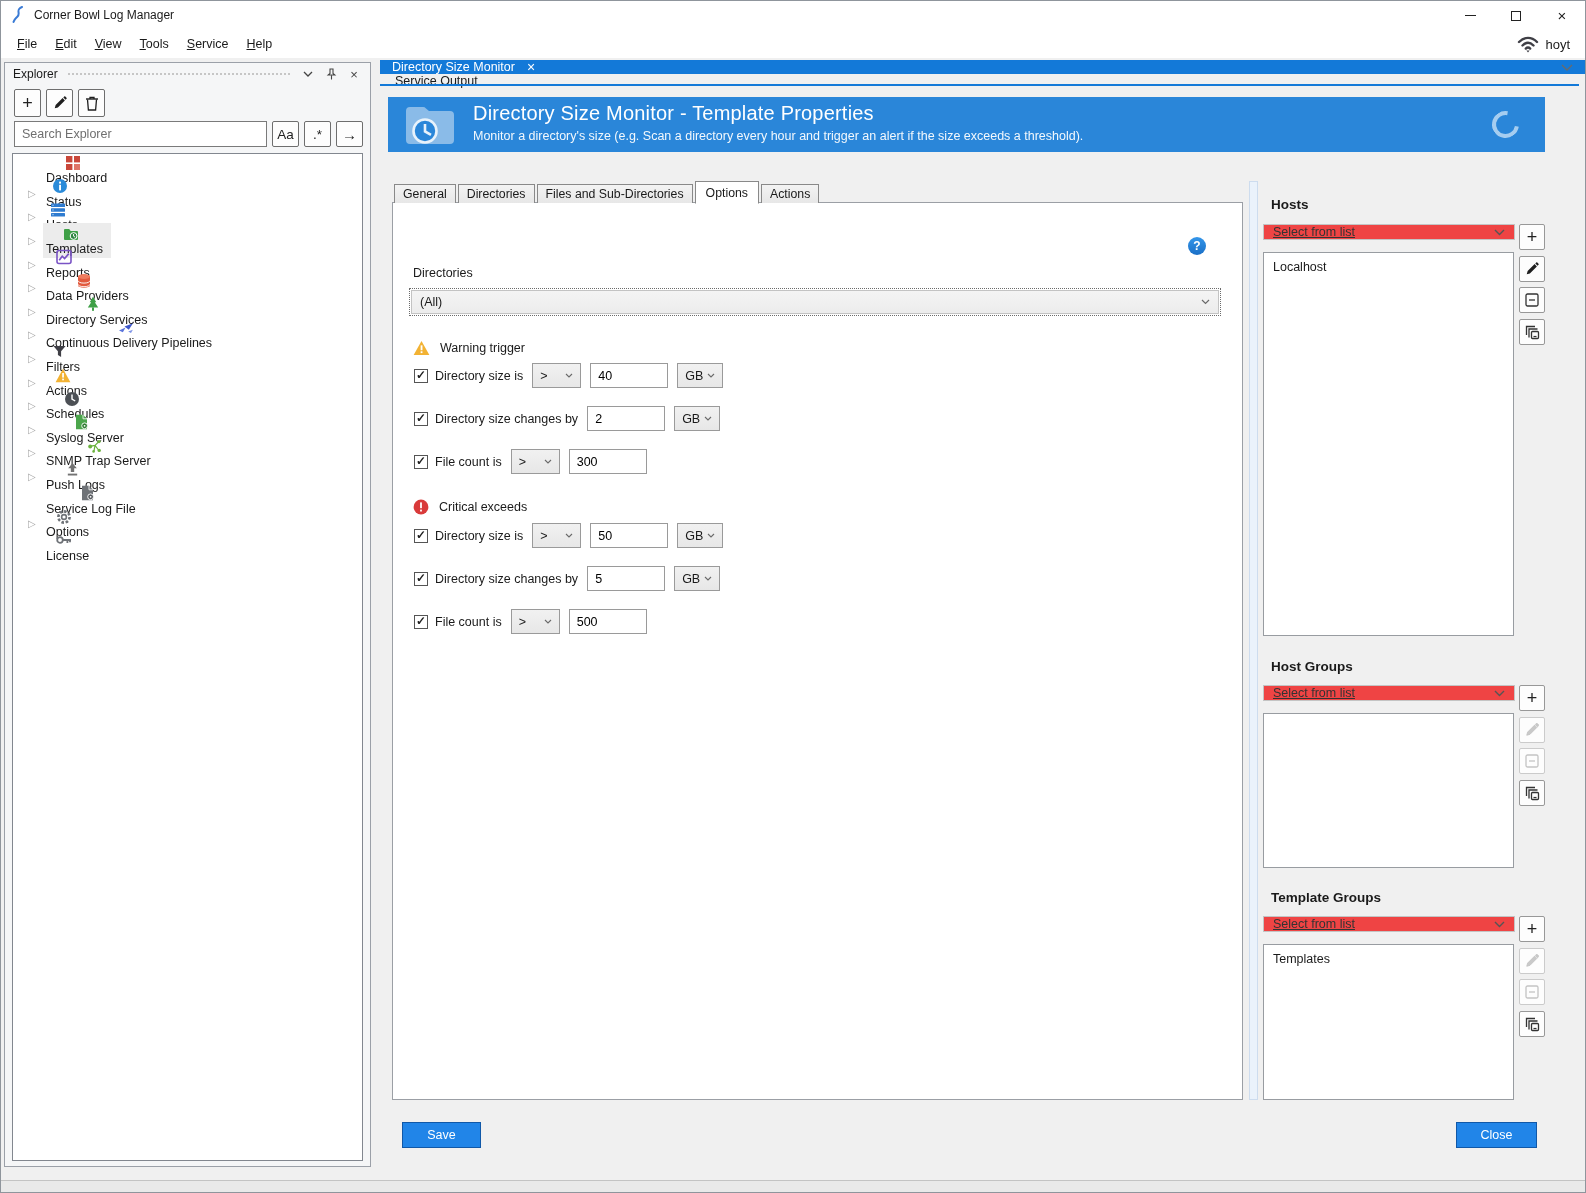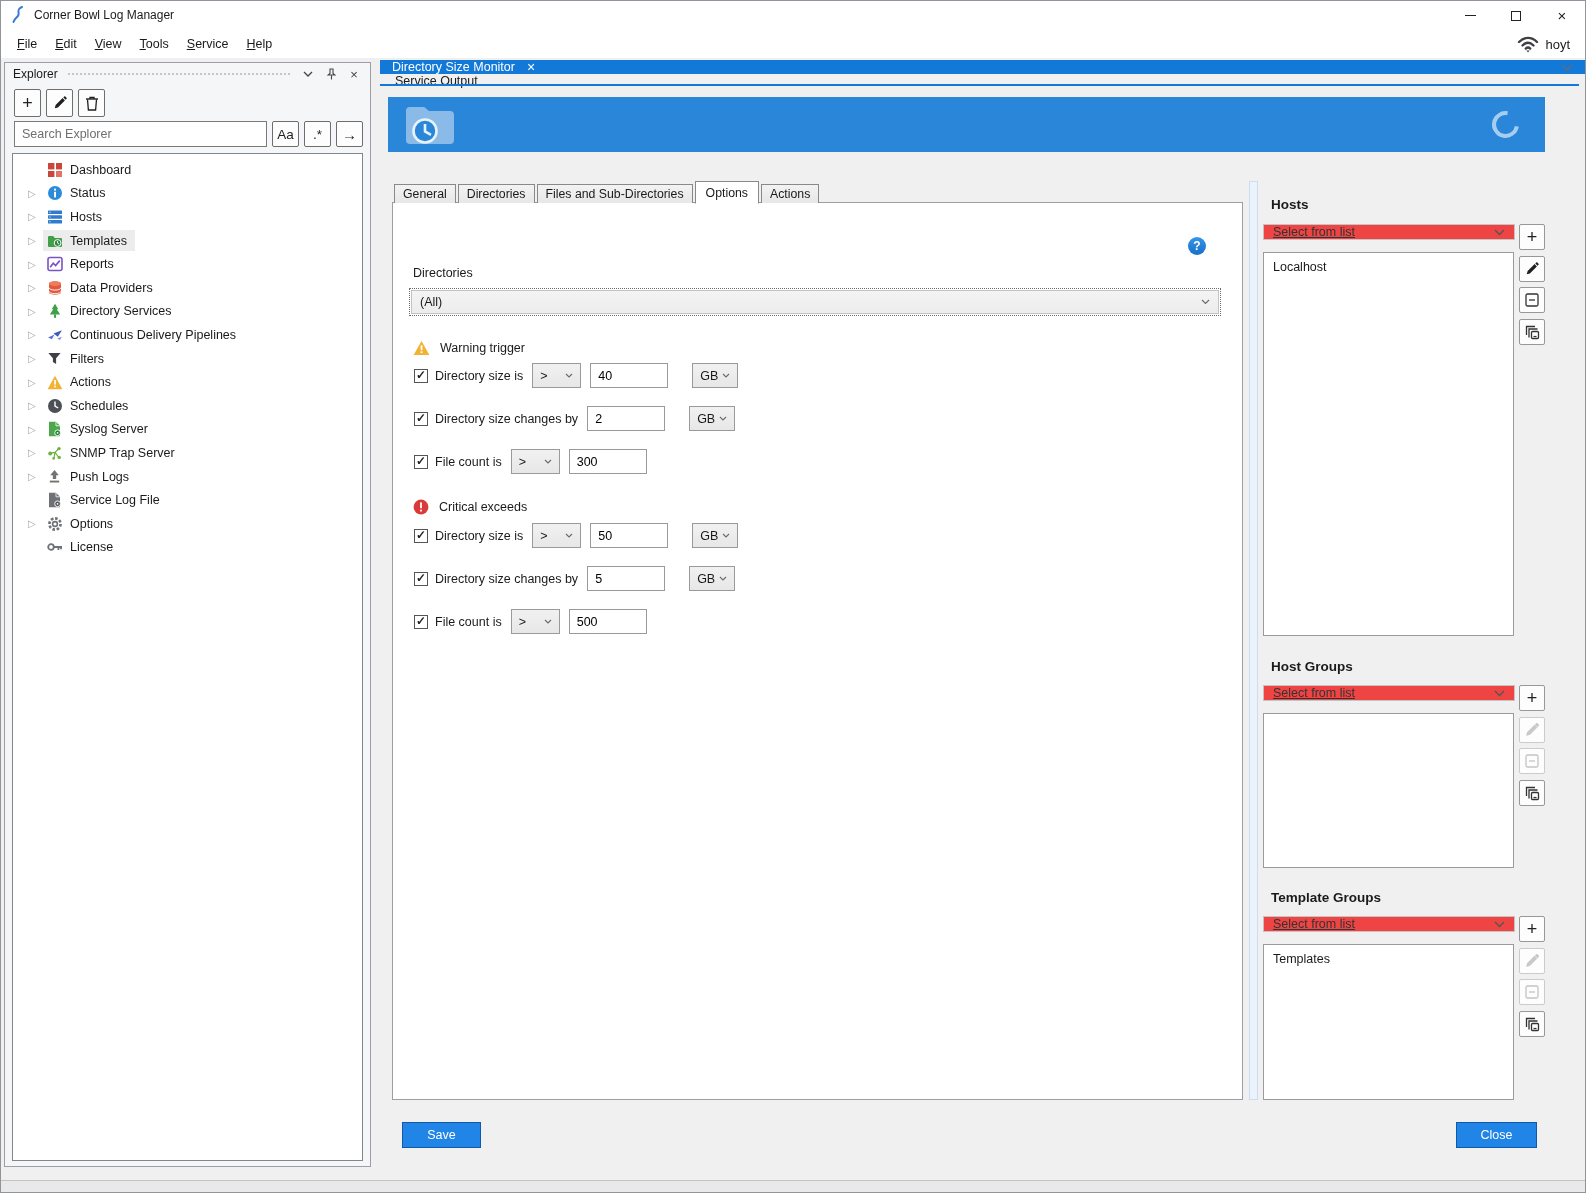--- a/index.html
+++ b/index.html
@@ -41,21 +41,21 @@
   .exp-hdr-btn { width:16px; height:16px; display:flex; align-items:center; justify-content:center; color:#444; }
   .exp-toolbar { position:absolute; top:26px; left:9px; display:flex; gap:5px; }
   .tool-btn { width:27px; height:28px; background:#fdfdfd; border:1px solid #6e6e6e; border-radius:2px; display:flex; align-items:center; justify-content:center; font-size:18px; color:#222; }
   .exp-search-row { position:absolute; top:58px; left:9px; right:7px; display:flex; gap:5px; align-items:flex-end; }
   .search-input { flex:1; height:26px; border:1px solid #7a7a7a; background:#fff; padding:0 7px; font-family:"Liberation Sans",sans-serif; font-size:12.5px; color:#1a1a1a; }
   .search-input::placeholder { color:#6f6f6f; }
   .mini-btn { width:27px; height:26px; border:1px solid #6e6e6e; background:#fdfdfd; border-radius:2px; display:flex; align-items:center; justify-content:center; font-size:13.5px; color:#222; }
   .exp-tree { position:absolute; top:90px; left:7px; right:7px; bottom:5px; background:#fff; border:1px solid #82878f; padding-top:4px; overflow:hidden; }
   .tree-row { height:23.6px; display:flex; align-items:center; padding-left:11px; }
   .expander { width:19px; color:#a8a8a8; font-size:10px; text-align:left; padding-left:4px; }
-  .sel { display:flex; align-items:center; padding:2px 8px 2px 3px; }
+  .sel { display:flex; align-items:center; padding:2px 8px 2px 3px;flex-direction:column; }
   .tree-row.selected .sel { background:#ececec; }
   .tree-ico { width:17px; height:17px; margin-right:7px; display:flex; align-items:center; justify-content:center; }
   .tree-label { font-size:12.5px; white-space:nowrap; }
 
   
   .tabstrip { position:absolute; left:380px; top:60px; right:0; height:24px; display:flex;flex-direction:column; }
   .doc-tab-active { background:#1379d8; color:#fff; padding:0 9px 0 12px; display:flex; align-items:center; gap:12px; font-size:12.5px; }
   .doc-tab-close { font-size:14px; line-height:1; color:#fff; }
   .doc-tab { padding:0 15px; display:flex; align-items:center; font-size:12.5px; color:#1a1a1a; }
   .tab-underline { position:absolute; left:380px; right:7px; top:84px; height:2px; background:#1379d8; }
@@ -80,21 +80,21 @@
   .dir-label { position:absolute; left:20px; top:63px; font-size:12.5px; }
   .dir-dropdown { position:absolute; left:18px; top:87px; width:808px; height:24px; background:linear-gradient(#f4f4f4,#ececec);
     border:1px solid #c3c3c3; outline:1px dotted #6b6b6b; outline-offset:1px; display:flex; align-items:center; justify-content:space-between; padding:0 8px; font-size:12.5px; }
   .trigger-head { position:absolute; left:20px; display:flex; align-items:center; gap:10px; font-size:12.5px; }
   .trigger-row { position:absolute; left:21px; display:flex; align-items:center; }
   .checkbox { width:14px; height:14px; border:1px solid #555; background:#fff; display:flex; align-items:center; justify-content:center; font-size:12px; color:#1f1f1f; }
   .checkbox[data-checked="true"]::after { content:"✓"; font-weight:bold; margin-top:-1px; }
   .row-label { margin:0 9px 0 7px; font-size:12.5px; }
   .w-select { height:25px; background:linear-gradient(#f1f1f1,#e7e7e7); border:1px solid #9a9a9a; display:flex; align-items:center; justify-content:space-between; padding:0 7px; font-size:12.5px; }
   .w-op { width:49px; margin-right:9px; }
-  .w-unit { width:46px; margin-left:24px; }
+  .w-unit { width:46px; margin-left:9px; }
   .w-input { width:78px; height:25px; border:1px solid #9a9a9a; padding:0 7px; font-family:"Liberation Sans",sans-serif; font-size:12.5px; }
 
   
   .vscroll { position:absolute; left:1249px; top:181px; width:9px; height:919px; background:#eaf2fb; border:1px solid #cddcee; }
 
   
   .side-title { position:absolute; left:1271px; font-weight:bold; font-size:13.5px; }
   .side-dd { position:absolute; left:1263px; width:252px; height:16px; border:1px solid #c4c4c4; background:#ef4444; display:flex; align-items:center; justify-content:space-between; padding:0 9px; color:#333; font-size:12.5px;text-decoration:underline; }
   .side-list { position:absolute; left:1263px; width:251px; background:#fff; border:1px solid #989ca1; font-size:12.5px; }
   .side-list-item { padding:7px 9px 0 9px; }
@@ -465,20 +465,24 @@
 </span>
 
 <div class="banner">
   <span class="banner-icon">
     <svg width="54" height="44" viewBox="0 0 54 44">
       <path d="M3 8 a4 4 0 0 1 4-4 h13 a4 4 0 0 1 3 1.4 L26 8 h21 a4 4 0 0 1 4 4 v25 a4 4 0 0 1-4 4 H7 a4 4 0 0 1-4-4 z" fill="#8abbe8"></path>
       <circle cx="22" cy="28" r="11.5" fill="#2a86d9" stroke="#e8f2fb" stroke-width="2.6"></circle>
       <path d="M22 21 v7.4 l6 3.4" stroke="#e8f2fb" stroke-width="2.6" fill="none"></path>
     </svg>
   </span>
+  <div class="banner-text">
+    <div class="banner-title">Directory Size Monitor - Template Properties</div>
+    <div class="banner-subtitle">Monitor a directory's size (e.g. Scan a directory every hour and trigger an alert if the size exceeds a threshold).</div>
+  </div>
   <div class="banner-spinner"></div>
 </div>
 
 <div class="prop-tabs">
   <div class="ptab">General</div>
   <div class="ptab">Directories</div>
   <div class="ptab">Files and Sub-Directories</div>
   <div class="ptab active">Options</div>
   <div class="ptab">Actions</div>
 </div>

